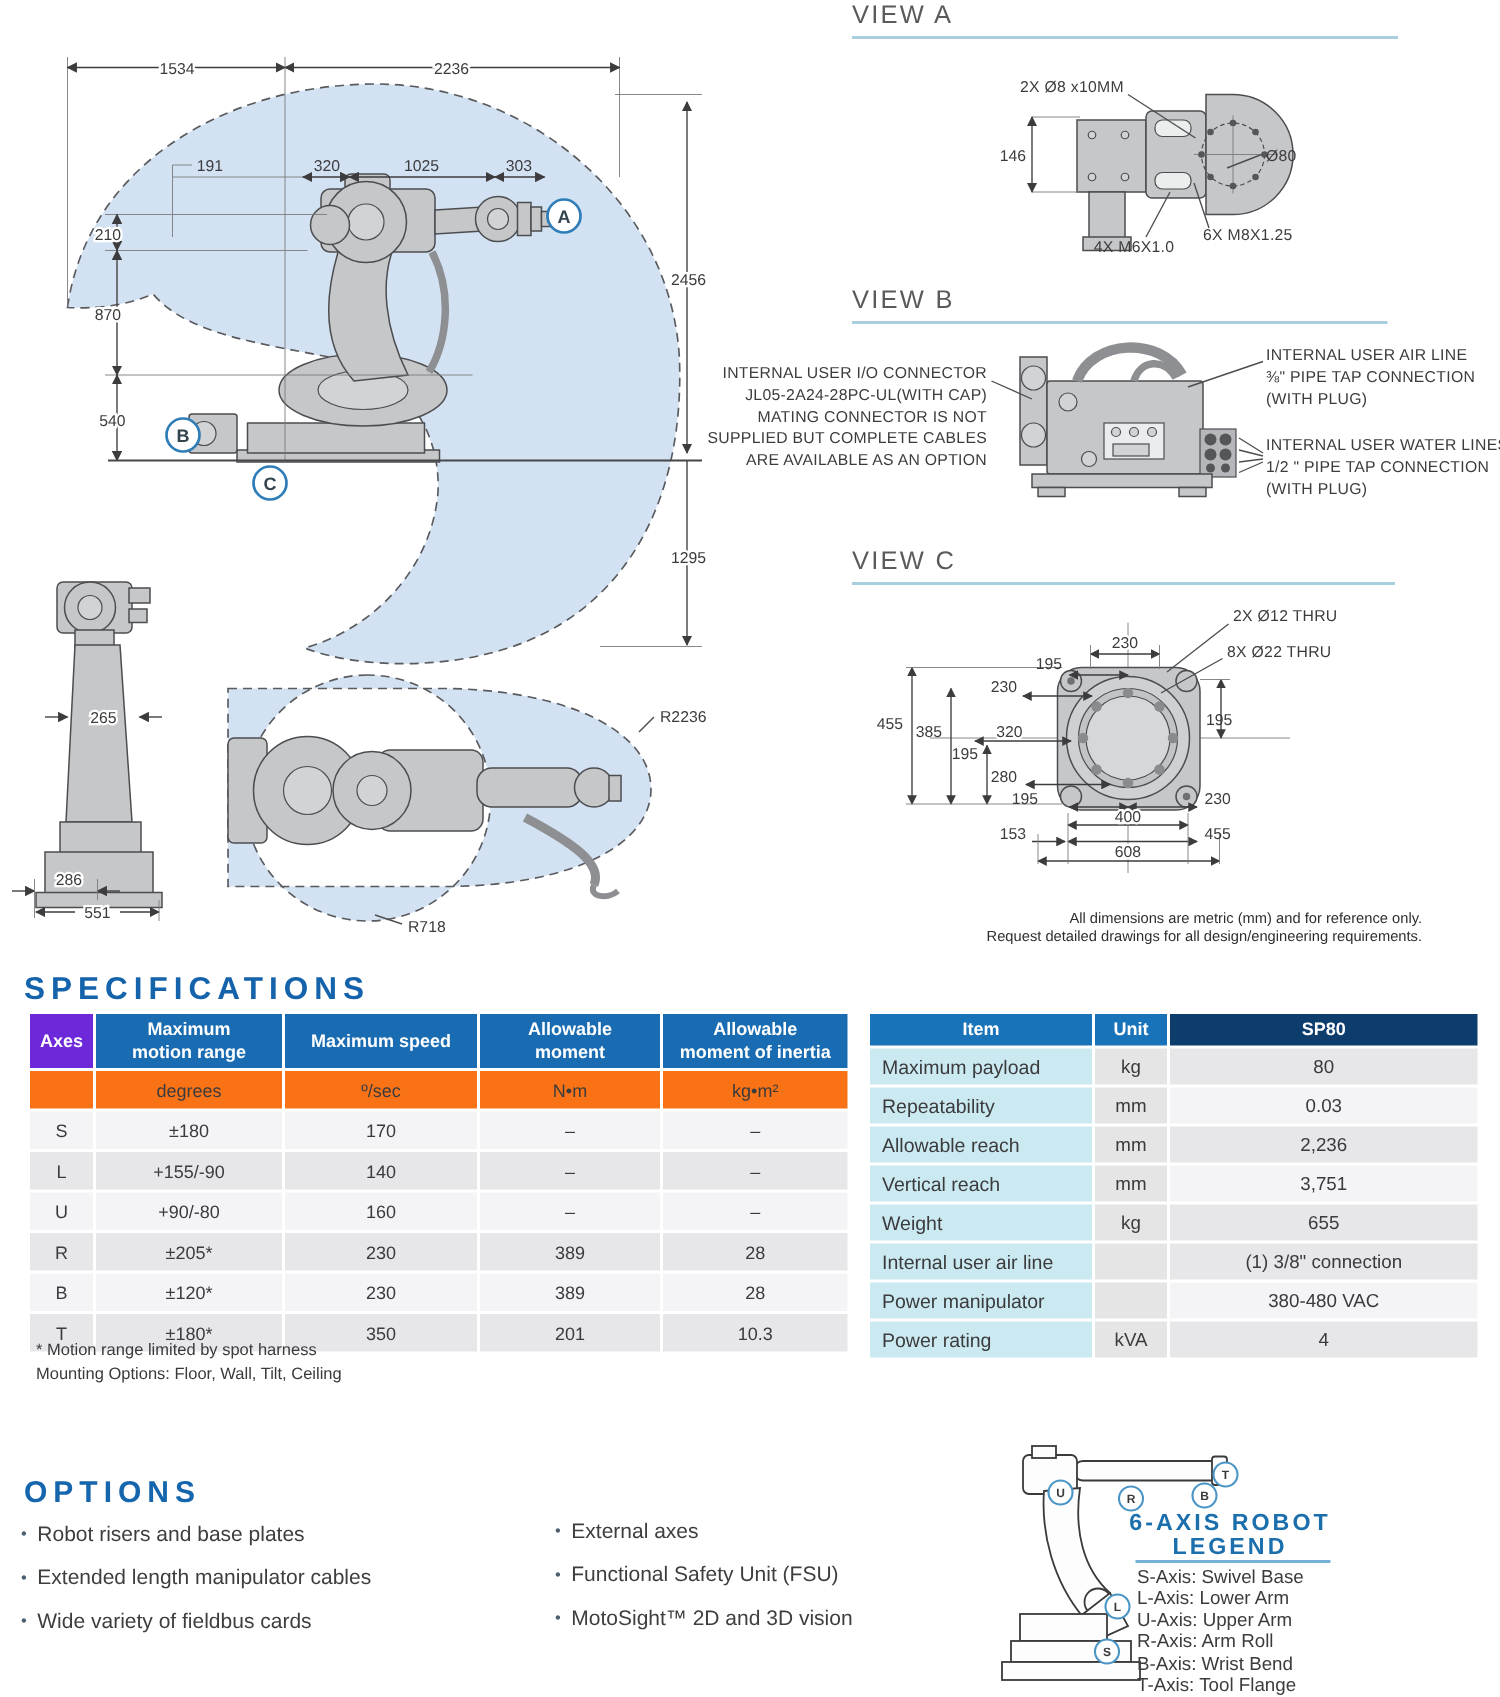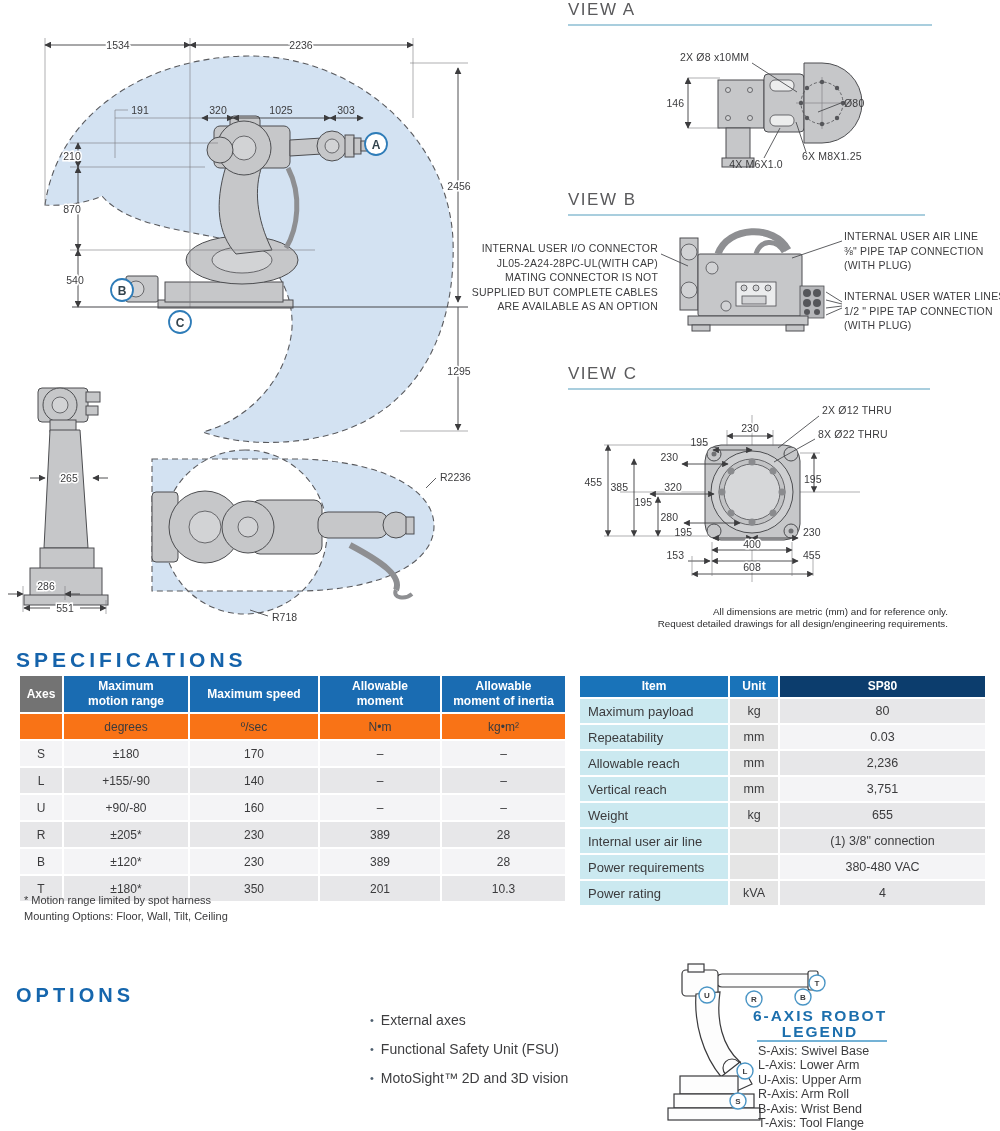--- a/index.html
+++ b/index.html
@@ -18,21 +18,21 @@
   .view-heading { position:absolute; font-size:17px; color:#5a5a5c; letter-spacing:1.5px;
                   border-bottom:2px solid #a9cede; padding-bottom:4px; }
 
   .section-title { position:absolute; font-size:21px; font-weight:800; letter-spacing:4px; color:#1563ab; }
 
   table { border-collapse:collapse; table-layout:fixed; }
   .spec-table td, .spec-table th { border:2px solid #ffffff; text-align:center; font-size:12px;
                                    color:#3b3b3d; padding:3px 2px; }
   .spec-table th { color:#ffffff; font-weight:bold; line-height:1.25; }
   .th-blue { background:#1a6cb2; }
-  .th-dark { background:#737373;margin-left:37px; }
+  .th-dark { background:#6d28d9;margin-left:37px; }
   .th-item { background:#1973b9; }
   .th-navy { background:#0c3d6d; }
   .unit-row td { background:#f97316; height:20px; }
   .teal { background:#cbe9f0; text-align:left !important; padding-left:8px !important; font-size:13px !important; }
   .teal-c { background:#e5e5e5; }
   .r-light { background:#f4f4f6; }
   .r-dark  { background:#e7e7e9; }
   .axes-table td { height:19px; }
   .item-table td { height:18px; font-size:12.5px; }
 
@@ -490,33 +490,38 @@
       <td class="teal">Weight</td>
       <td class="teal-c">kg</td>
       <td class="r-dark">655</td>
     </tr>
     <tr>
       <td class="teal">Internal user air line</td>
       <td class="teal-c"></td>
       <td class="r-dark">(1) 3/8" connection</td>
     </tr>
     <tr>
-      <td class="teal">Power requirements</td>
+      <td class="teal">Power manipulator</td>
       <td class="teal-c"></td>
       <td class="r-light">380-480 VAC</td>
     </tr>
     <tr>
       <td class="teal">Power rating</td>
       <td class="teal-c">kVA</td>
       <td class="r-dark">4</td>
     </tr>
   </tbody>
     </table>
 
   <div class="options-title" style="left:16px; top:984px;">OPTIONS</div>
+  <div class="opt-col" style="left:14px; top:1014px;">
+    <div class="opt-item">Robot risers and base plates</div>
+    <div class="opt-item">Extended length manipulator cables</div>
+    <div class="opt-item">Wide variety of fieldbus cards</div>
+  </div>
   <div class="opt-col" style="left:370px; top:1012px;">
     <div class="opt-item">External axes</div>
     <div class="opt-item">Functional Safety Unit (FSU)</div>
     <div class="opt-item">MotoSight™ 2D and 3D vision</div>
   </div>
 
   <svg class="abs" style="left:660px; top:958px;" width="170" height="173" viewBox="0 0 170 173">
     <g>
       <rect class="line-art" x="56" y="16" width="100" height="13" rx="6"></rect>
       <rect class="line-art" x="148" y="13" width="10" height="19" rx="2"></rect>

